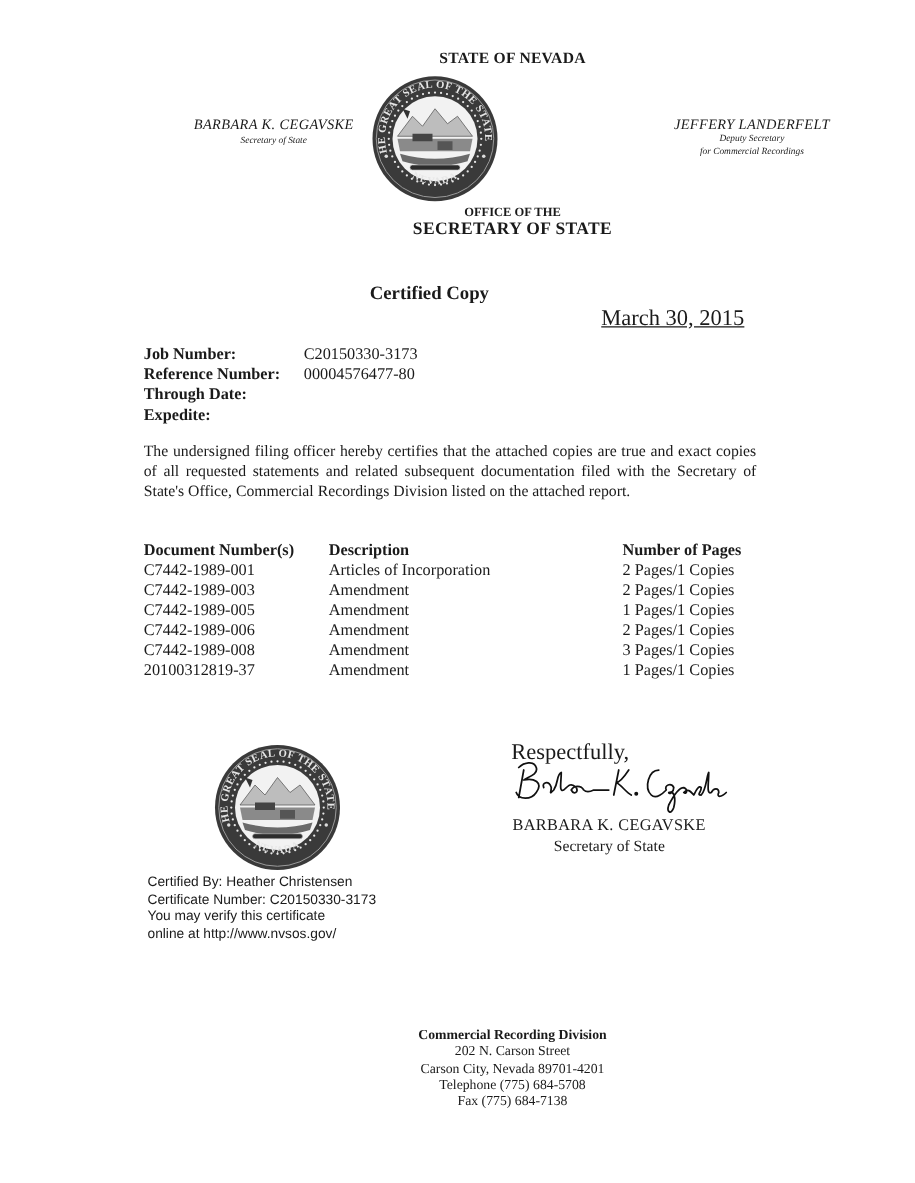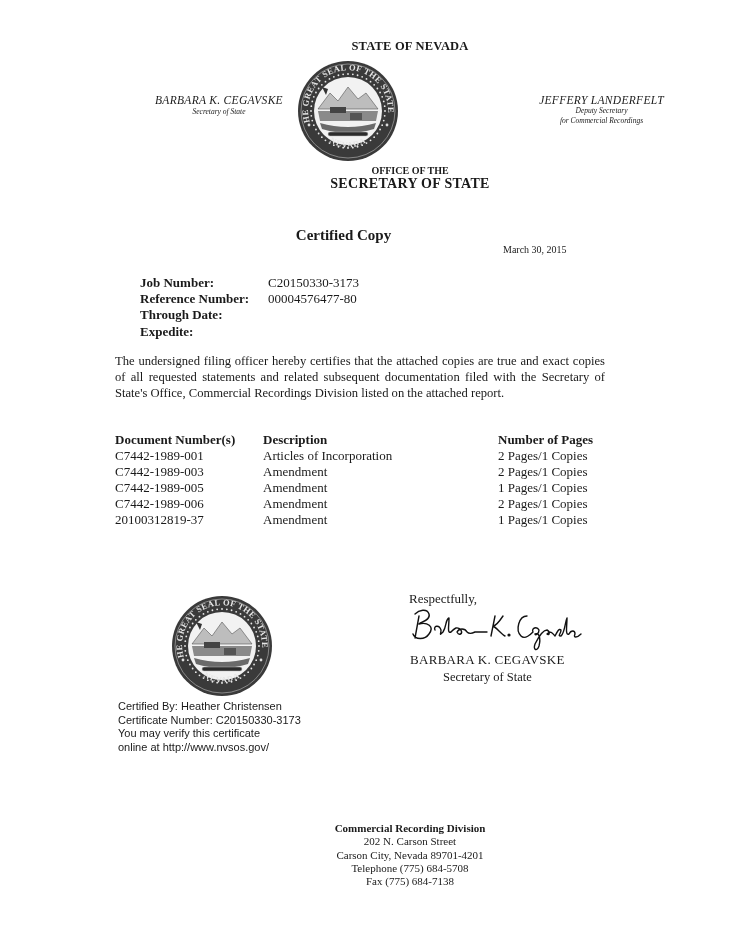--- a/index.html
+++ b/index.html
@@ -16,38 +16,38 @@
   #left-official .ttl { font-size: 7.5px; font-style: italic; margin-top: 1px; }
 
   #right-official { left: 445px; width: 225px; top: 94px; }
   #right-official .nm { font-size: 11.5px; font-style: italic; letter-spacing: 0.3px; }
   #right-official .ttl { font-size: 7.5px; font-style: italic; line-height: 10px; }
 
   #office-small { left: 0; width: 732px; top: 165px; font-size: 10px; font-weight: bold; }
   #office-large { left: 0; width: 732px; top: 176px; font-size: 14px; font-weight: bold; letter-spacing: 0.3px; }
 
   #doc-heading { left: 0; width: 599px; top: 227px; font-size: 15px; font-weight: bold; }
-  #doc-date { left: 503px; top: 244px; font-size: 10px; }
+  #doc-date { left: 481px; top: 244px; font-size: 18px; text-decoration: underline; }
 
   #job-block { left: 115px; top: 275px; font-size: 13px; line-height: 16.2px; }
   #job-block .row { display: flex; }
-  #job-block .lbl { width: 128px; font-weight: bold; margin-left: 25px; }
+  #job-block .lbl { width: 128px; font-weight: bold; }
 
   #cert-paragraph { left: 115px; width: 490px; top: 353px; font-size: 12.6px; line-height: 16.2px; text-align: justify; }
 
   #documents-table { left: 115px; top: 432px; font-size: 13px; line-height: 16px; border-collapse: collapse; }
   #documents-table td, #documents-table th { padding: 0; text-align: left; vertical-align: top; white-space: nowrap; }
   #documents-table th { font-weight: bold; }
   #documents-table .c1 { width: 148px; }
   #documents-table .c2 { width: 235px; }
 
   #seal-bottom { left: 170px; top: 594px; }
   #seal-top { left: 296px; top: 59px; }
 
-  #respectfully { left: 409px; top: 591px; font-size: 13px; }
+  #respectfully { left: 409px; top: 591px; font-size: 18px; }
   #signature { left: 405px; top: 604px; }
   #signer-name { left: 410px; top: 652px; font-size: 13px; letter-spacing: 0.3px; }
   #signer-title { left: 443px; top: 670px; font-size: 12.5px; }
 
   #cert-info { left: 118px; top: 700px; font-size: 11px; line-height: 13.6px; }
   #cert-info .url { font-weight: normal; }
 
   #footer { left: 0; width: 732px; top: 822px; font-size: 11px; line-height: 13.3px; }
   #footer .div { font-weight: bold; }
 </style>
@@ -186,20 +186,25 @@
       <td>C7442-1989-005</td>
       <td>Amendment</td>
       <td>1 Pages/1 Copies</td>
     </tr>
     <tr>
       <td>C7442-1989-006</td>
       <td>Amendment</td>
       <td>2 Pages/1 Copies</td>
     </tr>
     <tr>
+      <td>C7442-1989-008</td>
+      <td>Amendment</td>
+      <td>3 Pages/1 Copies</td>
+    </tr>
+    <tr>
       <td>20100312819-37</td>
       <td>Amendment</td>
       <td>1 Pages/1 Copies</td>
     </tr>
   </tbody>
 </table>
 
 <svg id="seal-bottom" class="abs seal-svg" width="104" height="104" viewBox="0 0 104 104">
     <defs>
       <path id="sealArc1t" d="M 13 60 A 40 40 0 1 1 91 60"></path>

